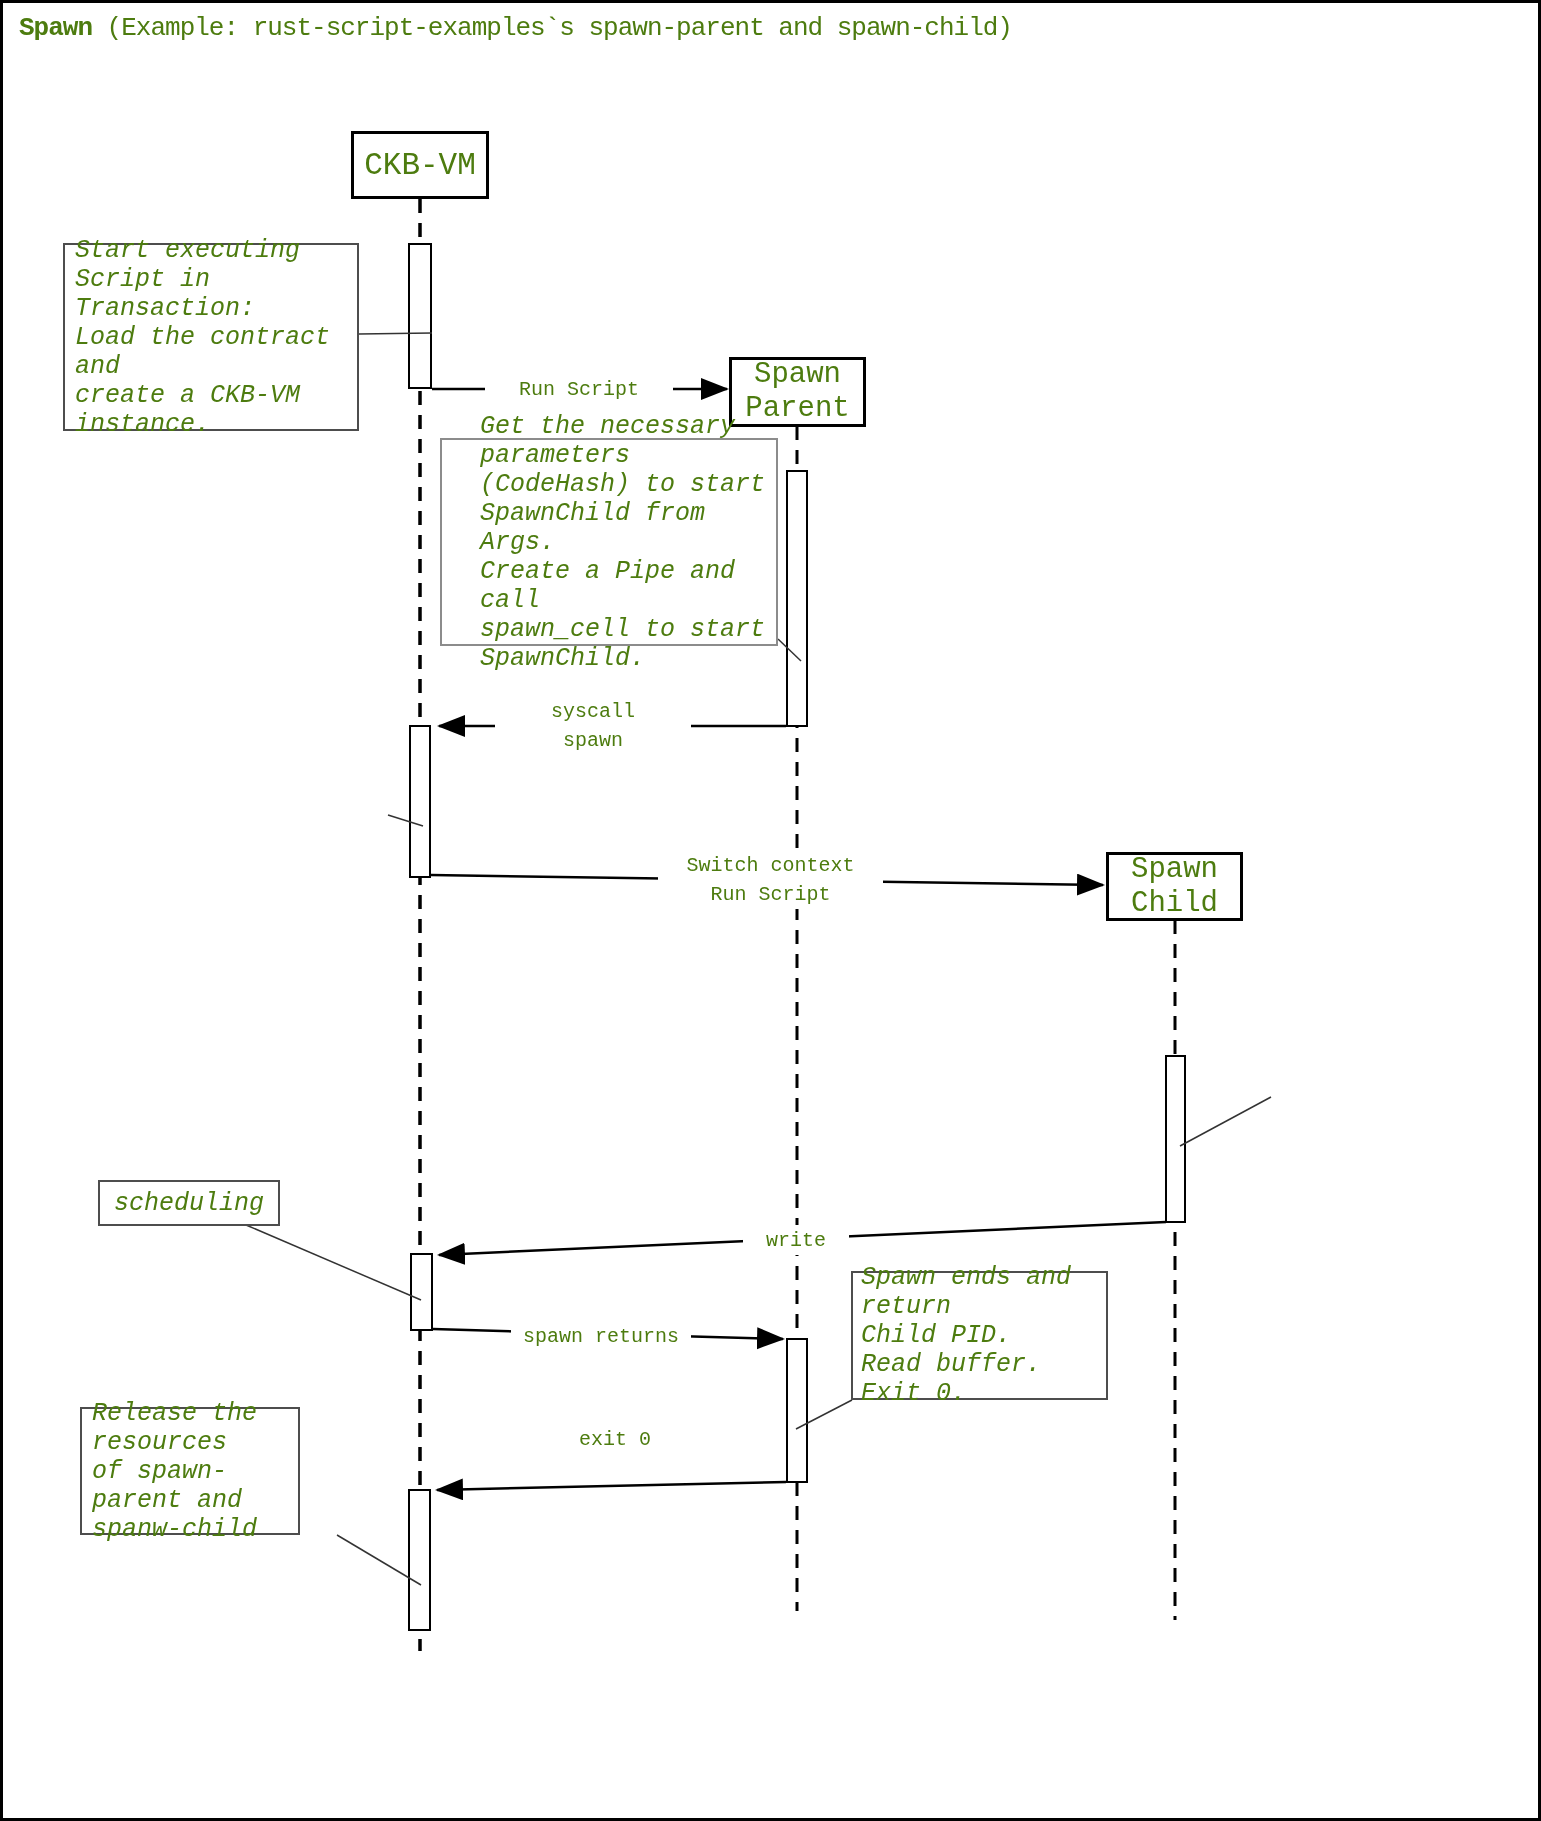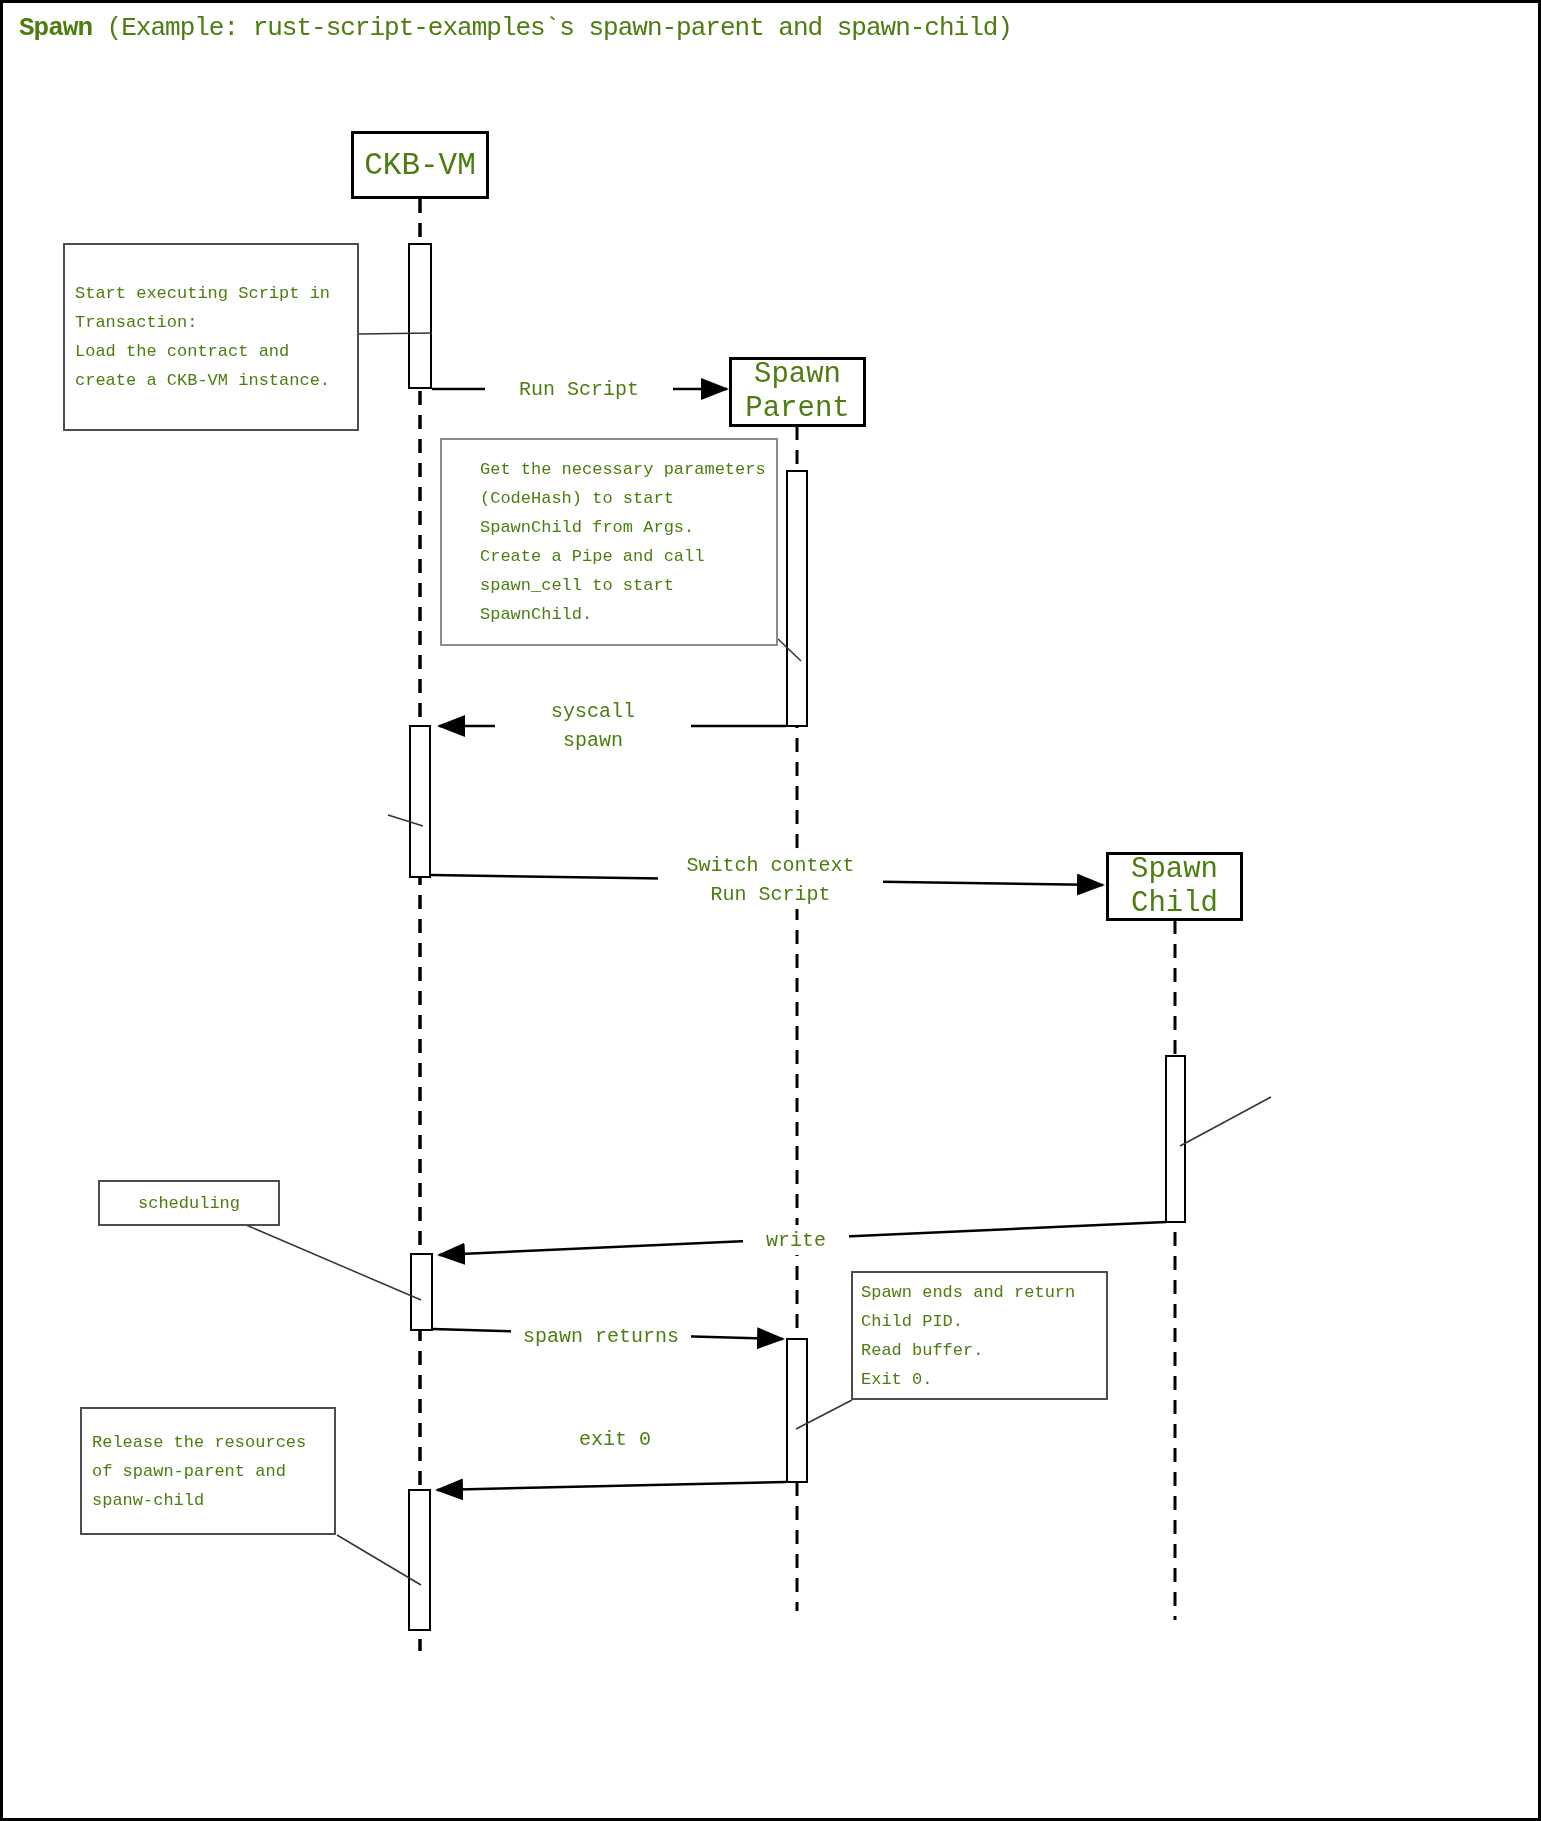--- a/index.html
+++ b/index.html
@@ -30,22 +30,23 @@
   .actor.one{font-size:31px;}
   .actor.two{font-size:29px;line-height:34px;}
   .bar{
     position:absolute;z-index:2;
     background:#fff;border:2px solid #000;box-sizing:border-box;
   }
   .note{
     position:absolute;z-index:4;
     background:#fff;border:2px solid #4d4d4d;box-sizing:border-box;
     display:flex;align-items:center;
-    font-size:17px;line-height:29px;white-space:pre-line;
+    font-size:25px;line-height:29px;white-space:pre-line;
     padding:0 10px;
+    font-style:italic;
   }
   .note.light{border-color:#8c8c8c;padding-left:38px;}
   .note.right{justify-content:flex-end;text-align:right;}
   .note.center{justify-content:center;text-align:center;}
   .msg{
     position:absolute;z-index:4;
     background:#fff;
     font-size:20px;line-height:29px;
     display:flex;align-items:center;justify-content:center;
     text-align:center;white-space:pre-line;
@@ -119,17 +120,17 @@
 (CodeHash) to start
 SpawnChild from Args.
 Create a Pipe and call
 spawn_cell to start
 SpawnChild.</div>
   <div class="note center" style="left:95px;top:1177px;width:182px;height:46px;">scheduling</div>
   <div class="note" style="left:848px;top:1268px;width:257px;height:129px;padding:0 8px;">Spawn ends and return
 Child PID.
 Read buffer.
 Exit 0.</div>
-  <div class="note" style="left:77px;top:1404px;width:256px;height:128px;">Release the resources
+  <div class="note" style="left:77px;top:1404px;width:220px;height:128px;">Release the resources
 of spawn-parent and
 spanw-child</div>
 
 </div>
 
 </body></html>

